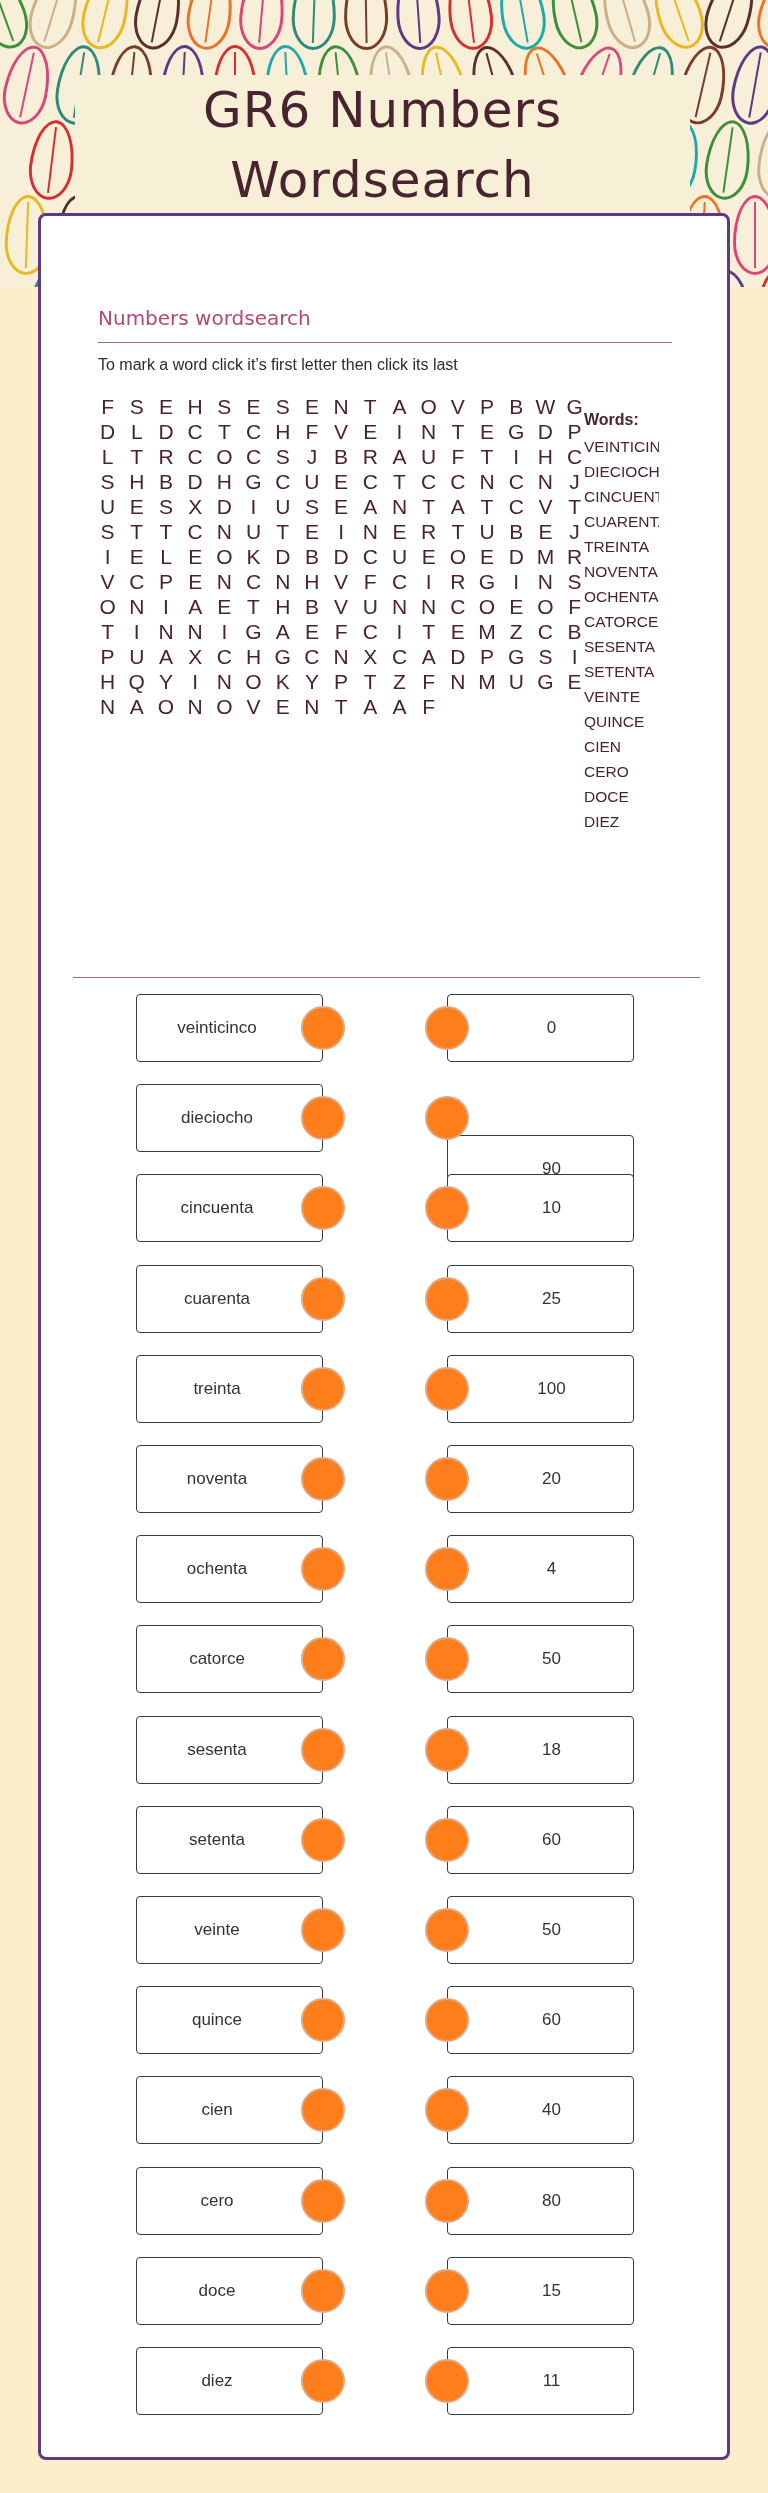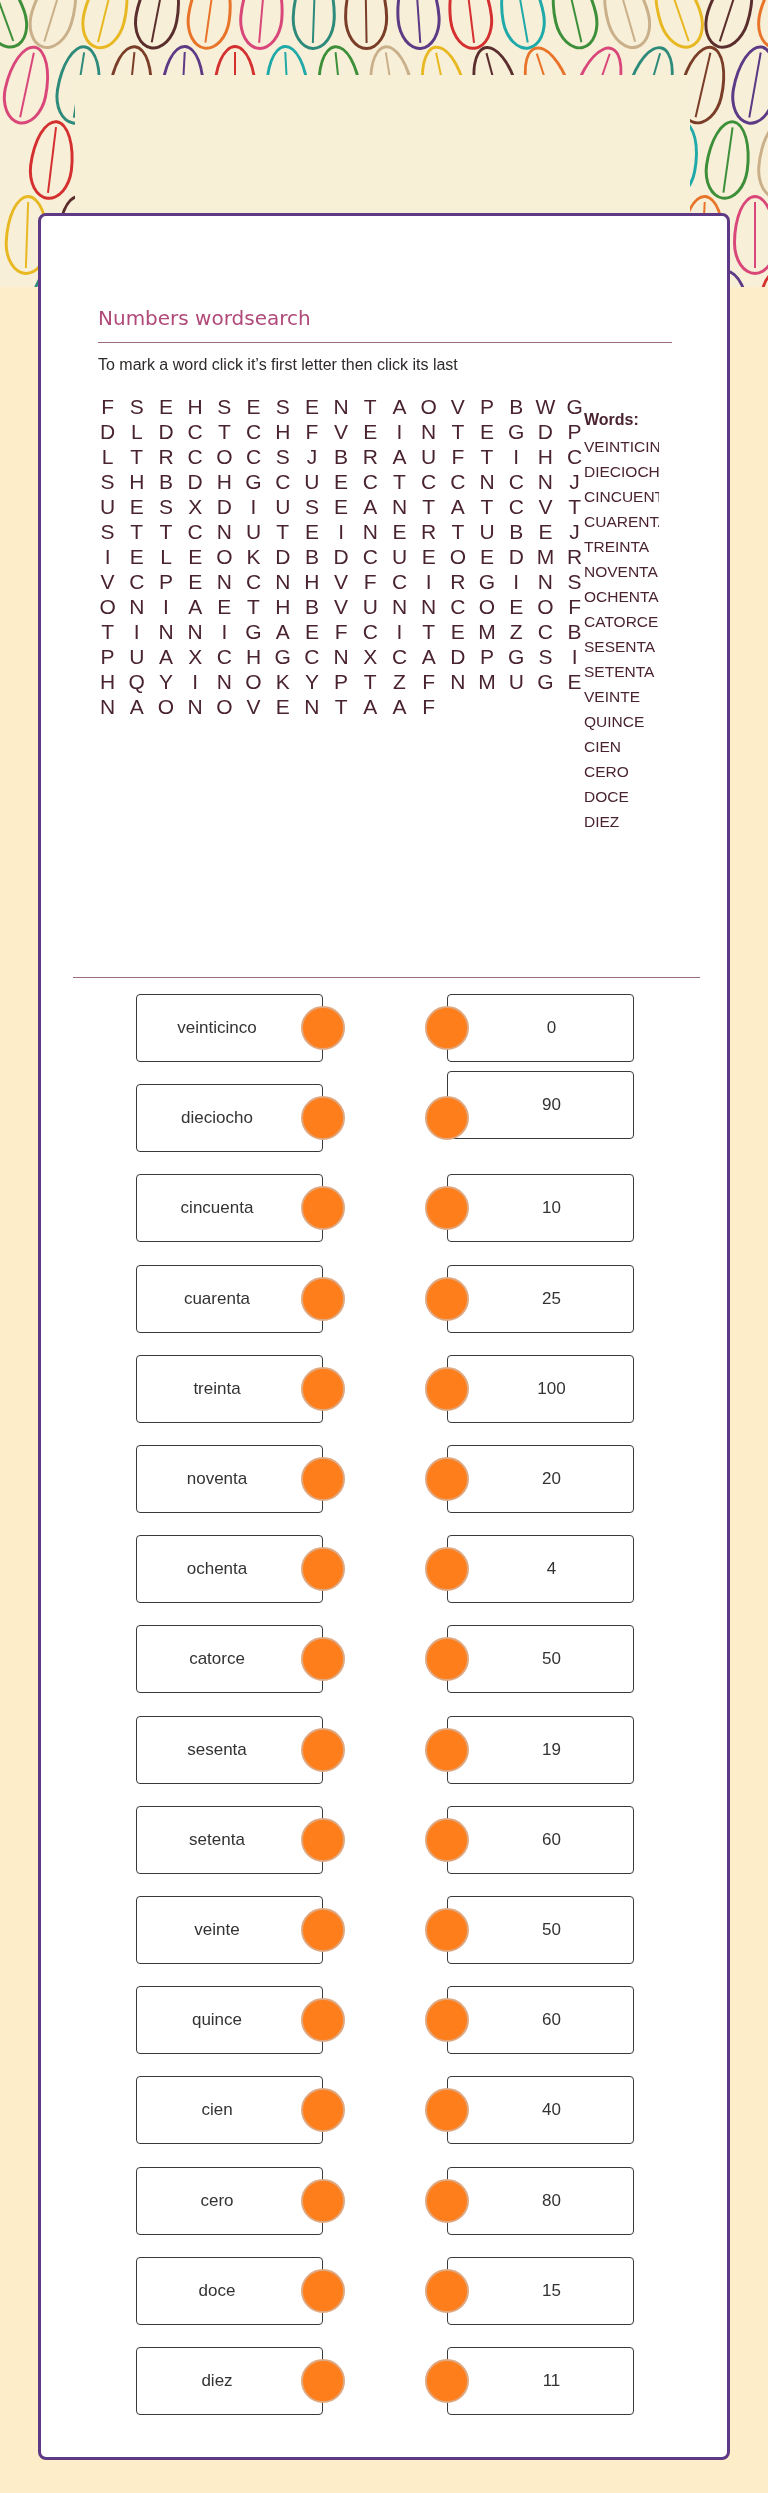--- a/index.html
+++ b/index.html
@@ -158,20 +158,22 @@
     <div class="leaf" style="left: 498px; top: 270px; border-color: rgb(232, 116, 42); color: rgb(232, 116, 42); transform: rotate(10deg);"></div>
     <div class="leaf" style="left: 550px; top: 270px; border-color: rgb(217, 71, 122); color: rgb(217, 71, 122); transform: rotate(7deg);"></div>
     <div class="leaf" style="left: 602px; top: 270px; border-color: rgb(46, 138, 122); color: rgb(46, 138, 122); transform: rotate(4deg);"></div>
     <div class="leaf" style="left: 654px; top: 270px; border-color: rgb(122, 61, 40); color: rgb(122, 61, 40); transform: rotate(1deg);"></div>
     <div class="leaf" style="left: 706px; top: 270px; border-color: rgb(93, 58, 134); color: rgb(93, 58, 134); transform: rotate(-2deg);"></div>
     <div class="leaf" style="left: 758px; top: 270px; border-color: rgb(212, 48, 48); color: rgb(212, 48, 48); transform: rotate(-5deg);"></div>
   </div>
 
 <div class="title-panel">
   <h1>
+    <div>GR6 Numbers</div>
+    <div>Wordsearch</div>
   </h1>
 </div>
 
 <div class="card">
   <div class="ws-title">Numbers wordsearch</div>
   <div class="ws-rule"></div>
   <div class="ws-instr">To mark a word click it’s first letter then click its last</div>
 
   <div class="grid" id="grid">
       <div class="cell">F</div>
@@ -416,21 +418,21 @@
 
   <div class="match-rule"></div>
 
   <div id="pairs">
       <div class="pair-left" style="top: 778px;">veinticinco</div>
       <div class="dot" style="left: 260px; top: 790px;"></div>
       <div class="pair-right" style="top: 778px;">0</div>
       <div class="dot" style="left: 384px; top: 790px;"></div>
       <div class="pair-left" style="top: 868.2px;">dieciocho</div>
       <div class="dot" style="left: 260px; top: 880.2px;"></div>
-      <div class="pair-right" style="top: 855px;">90</div>
+      <div class="pair-right" style="top: 919px;">90</div>
       <div class="dot" style="left: 384px; top: 880.2px;"></div>
       <div class="pair-left" style="top: 958.4px;">cincuenta</div>
       <div class="dot" style="left: 260px; top: 970.4px;"></div>
       <div class="pair-right" style="top: 958.4px;">10</div>
       <div class="dot" style="left: 384px; top: 970.4px;"></div>
       <div class="pair-left" style="top: 1048.6px;">cuarenta</div>
       <div class="dot" style="left: 260px; top: 1060.6px;"></div>
       <div class="pair-right" style="top: 1048.6px;">25</div>
       <div class="dot" style="left: 384px; top: 1060.6px;"></div>
       <div class="pair-left" style="top: 1138.8px;">treinta</div>
@@ -444,21 +446,21 @@
       <div class="pair-left" style="top: 1319.2px;">ochenta</div>
       <div class="dot" style="left: 260px; top: 1331.2px;"></div>
       <div class="pair-right" style="top: 1319.2px;">4</div>
       <div class="dot" style="left: 384px; top: 1331.2px;"></div>
       <div class="pair-left" style="top: 1409.4px;">catorce</div>
       <div class="dot" style="left: 260px; top: 1421.4px;"></div>
       <div class="pair-right" style="top: 1409.4px;">50</div>
       <div class="dot" style="left: 384px; top: 1421.4px;"></div>
       <div class="pair-left" style="top: 1499.6px;">sesenta</div>
       <div class="dot" style="left: 260px; top: 1511.6px;"></div>
-      <div class="pair-right" style="top: 1499.6px;">19</div>
+      <div class="pair-right" style="top: 1499.6px;">18</div>
       <div class="dot" style="left: 384px; top: 1511.6px;"></div>
       <div class="pair-left" style="top: 1589.8px;">setenta</div>
       <div class="dot" style="left: 260px; top: 1601.8px;"></div>
       <div class="pair-right" style="top: 1589.8px;">60</div>
       <div class="dot" style="left: 384px; top: 1601.8px;"></div>
       <div class="pair-left" style="top: 1680px;">veinte</div>
       <div class="dot" style="left: 260px; top: 1692px;"></div>
       <div class="pair-right" style="top: 1680px;">50</div>
       <div class="dot" style="left: 384px; top: 1692px;"></div>
       <div class="pair-left" style="top: 1770.2px;">quince</div>

